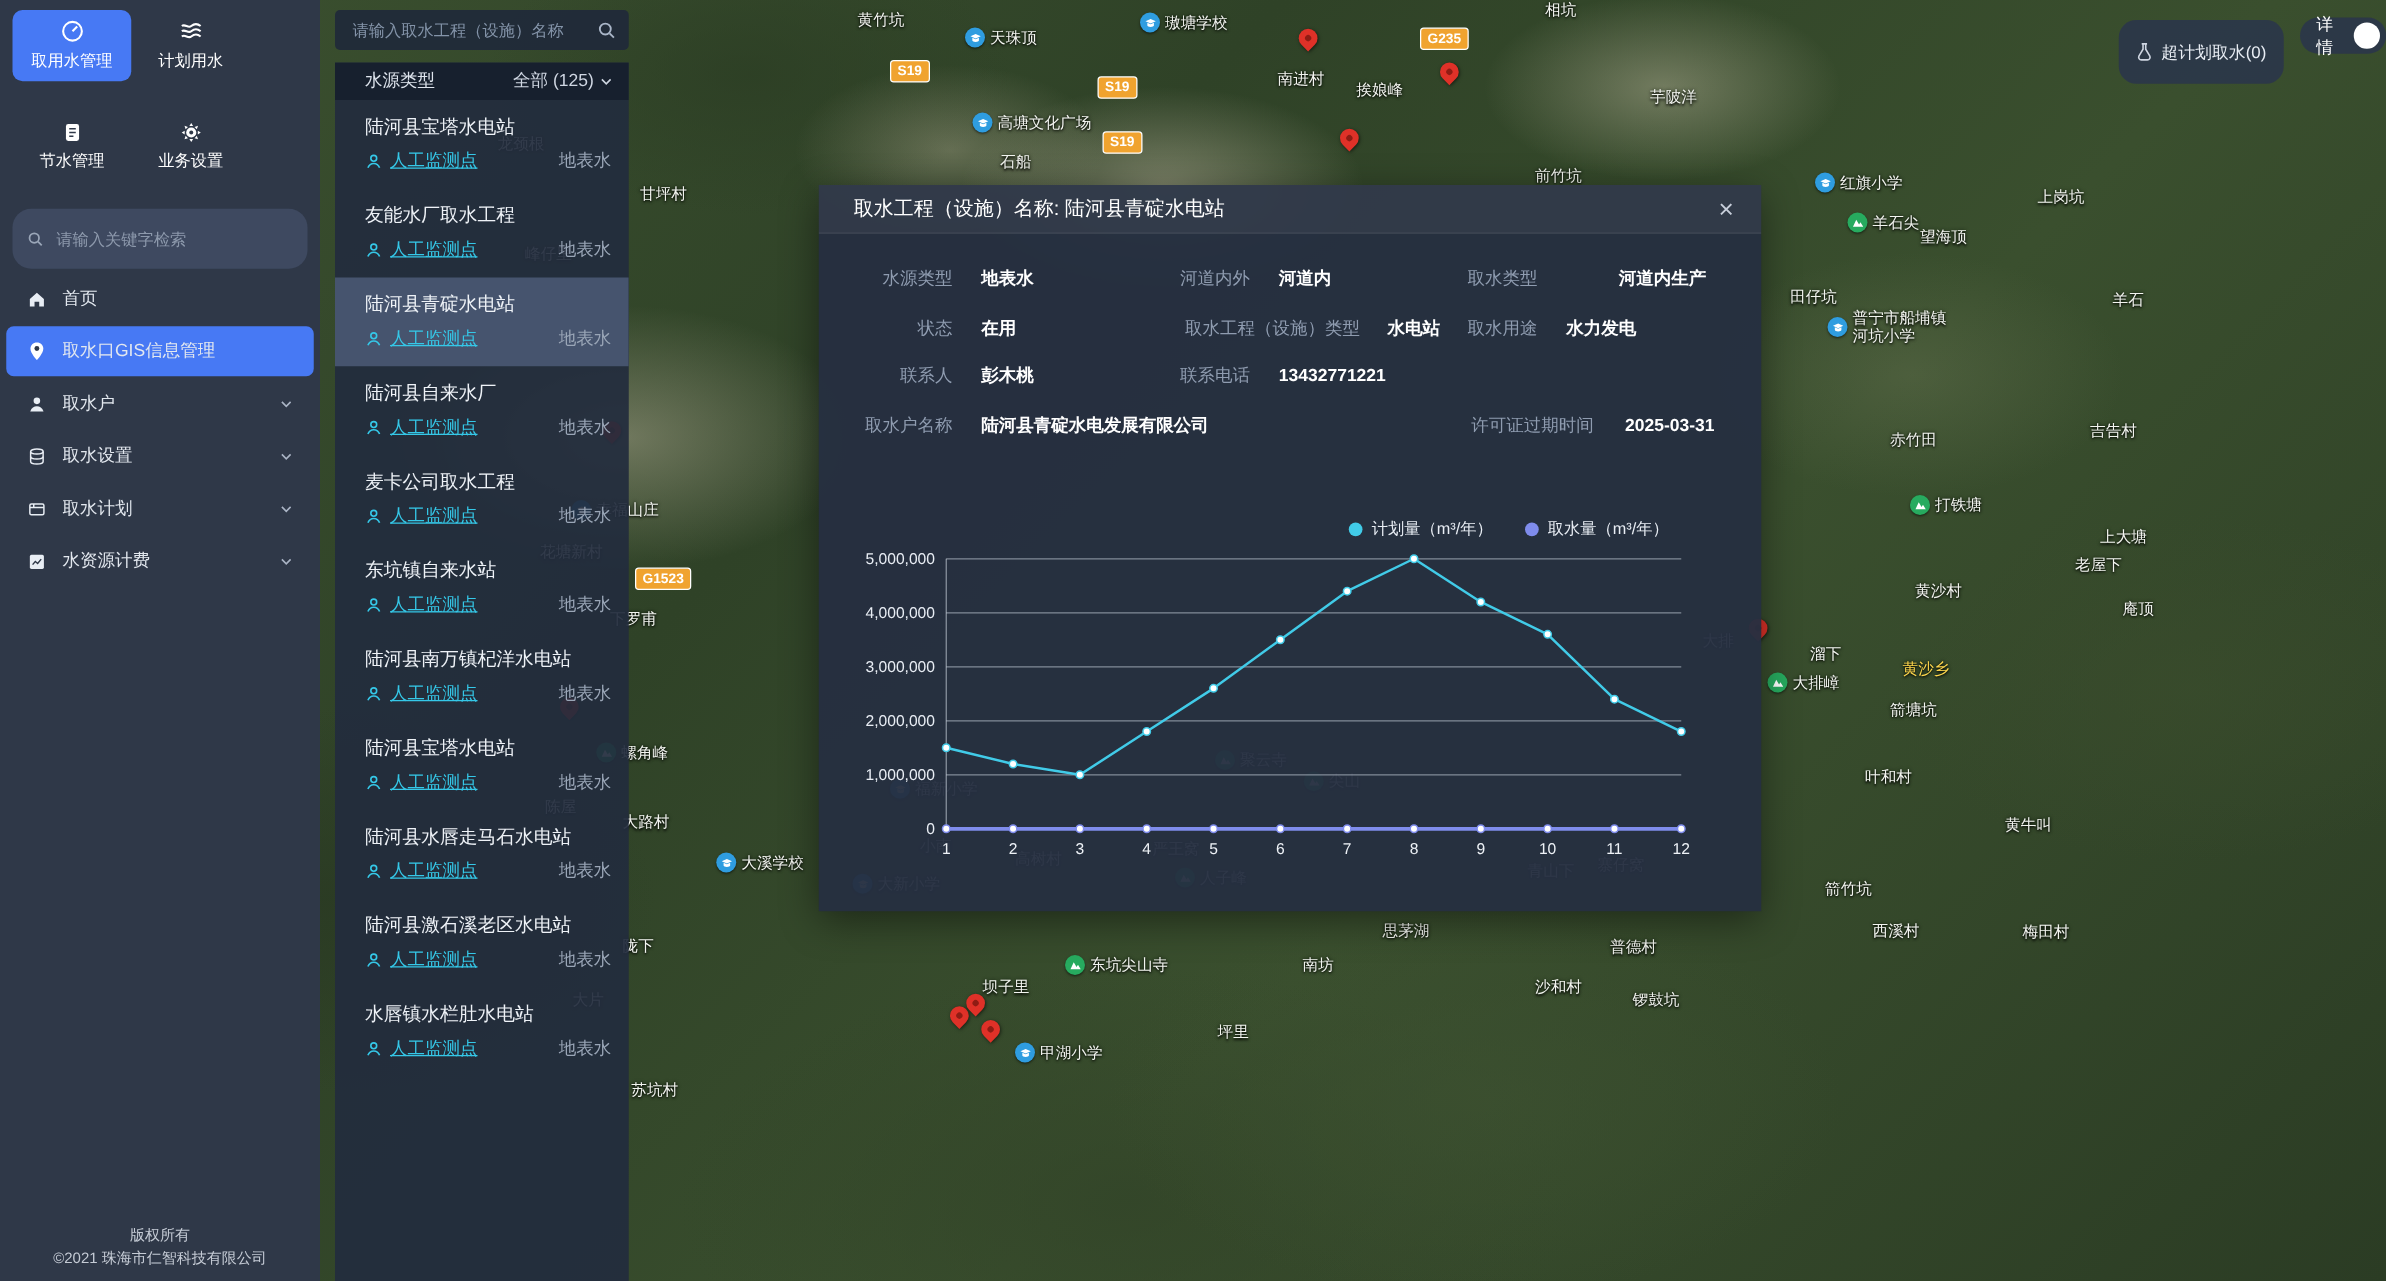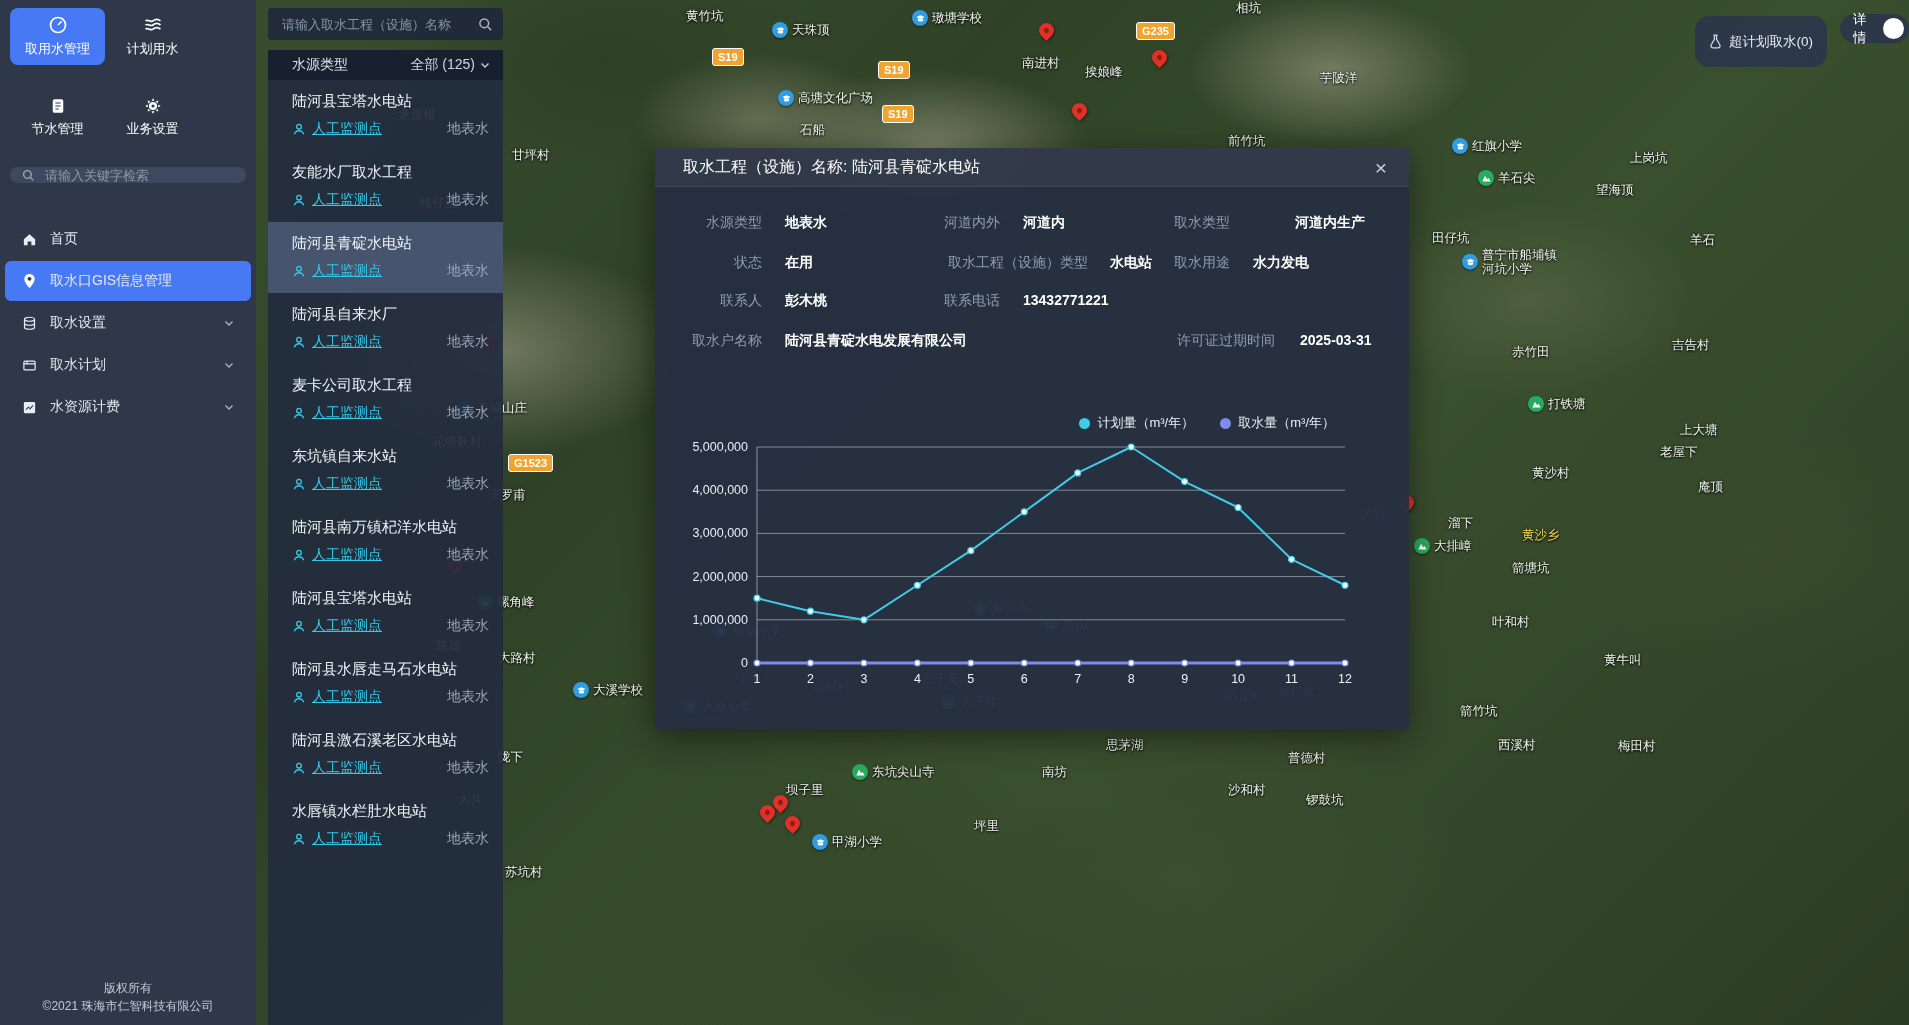--- a/index.html
+++ b/index.html
@@ -42,21 +42,21 @@
     padding:0 5px 0 13px;font-size:13.5px;}
   .knob{width:21px;height:21px;border-radius:50%;background:#fff;flex:none;}
   
   .sidebar{position:absolute;left:0;top:0;width:256px;height:100%;background:#2f3848;z-index:10;}
   .tiles{position:absolute;top:8px;left:10px;display:grid;grid-template-columns:95px 95px;
     grid-auto-rows:57px;row-gap:24px;}
   .tile{border-radius:8px;display:flex;flex-direction:column;align-items:center;
     justify-content:center;gap:5px;color:#fff;font-size:13px;cursor:pointer;}
   .tile.active{background:#4779f4;}
   .tile svg{display:block;}
-  .side-search{position:absolute;top:167px;left:10px;width:236px;height:16px;background:#3e4960;
+  .side-search{position:absolute;top:167px;left:10px;width:236px;height:48px;background:#3e4960;
     border-radius:15px;display:flex;align-items:center;padding:0 12px;gap:8px;box-sizing:border-box;}
   .side-search input{flex:1;background:transparent;border:none;outline:none;color:#cfd6e0;
     font-size:13px;font-family:inherit;}
   .side-search input::placeholder{color:#8d99ac;}
   .menu{position:absolute;top:217px;left:0;right:0;}
   .menu-item{height:40px;margin:2px 5px;border-radius:6px;display:flex;align-items:center;
     padding:0 16px;gap:13px;color:#e3e8ef;font-size:14px;cursor:pointer;}
   .menu-item.active{background:#4779f4;}
   .menu-item .micon{width:16px;display:flex;justify-content:center;color:#dfe5ee;}
   .menu-item .chev{margin-left:auto;color:#aab4c5;display:flex;}
@@ -129,21 +129,21 @@
     <span class="map-label" style="left: 420px; top: 203px;"><span>峰仔里</span></span>
     <span class="map-label" style="left: 448px; top: 240px;"><span>山口</span></span>
     <span class="map-label" style="left: 1452px; top: 146px;"><span class="poi blue"><svg width="9" height="9" viewBox="0 0 24 24" fill="#fff">
           <path d="M12 3 23 8l-11 5L1 8z"></path>
           <path d="M5 11v6c0 1.6 3.1 3 7 3s7-1.4 7-3v-6l-7 3.2z"></path>
         </svg></span><span>红旗小学</span></span>
     <span class="map-label" style="left: 1228px; top: 141px;"><span>前竹坑</span></span>
     <span class="map-label" style="left: 1478px; top: 178px;"><span class="poi green"><svg width="9" height="8" viewBox="0 0 24 20" fill="#fff">
           <path d="M8 4 14 14 17 9.5 23 19H1z"></path>
         </svg></span><span>羊石尖</span></span>
-    <span class="map-label" style="left: 1596px; top: 190px;"><span>望海顶</span></span>
+    <span class="map-label" style="left: 1536px; top: 190px;"><span>望海顶</span></span>
     <span class="map-label" style="left: 1630px; top: 158px;"><span>上岗坑</span></span>
     <span class="map-label" style="left: 1690px; top: 240px;"><span>羊石</span></span>
     <span class="map-label" style="left: 1432px; top: 238px;"><span>田仔坑</span></span>
     <span class="map-label" style="left: 1462px; top: 262px;"><span class="poi blue"><svg width="9" height="9" viewBox="0 0 24 24" fill="#fff">
           <path d="M12 3 23 8l-11 5L1 8z"></path>
           <path d="M5 11v6c0 1.6 3.1 3 7 3s7-1.4 7-3v-6l-7 3.2z"></path>
         </svg></span><span>普宁市船埔镇
 河坑小学</span></span>
     <span class="map-label" style="left: 1672px; top: 345px; text-align: center;"><span>吉告村</span></span>
     <span class="map-label" style="left: 1512px; top: 352px;"><span>赤竹田</span></span>
@@ -305,20 +305,34 @@
         <span>首页</span>
       </div>
       <div class="menu-item active">
         <span class="micon">
           <svg width="13" height="16" viewBox="0 0 24 28" fill="#fff">
             <path d="M12 1C6.5 1 2.5 5 2.5 10.2 2.5 17 12 27 12 27s9.5-10 9.5-16.8C21.5 5 17.5 1 12 1z"></path>
             <circle cx="12" cy="10" r="3.6" fill="#2f3848"></circle>
           </svg>
         </span>
         <span>取水口GIS信息管理</span>
+      </div>
+      <div class="menu-item">
+        <span class="micon">
+          <svg width="15" height="15" viewBox="0 0 24 24" fill="#e8edf4">
+            <circle cx="12" cy="7.5" r="4.2"></circle>
+            <path d="M3.5 21c1.6-4.5 4.8-6.6 8.5-6.6s6.9 2.1 8.5 6.6z"></path>
+          </svg>
+        </span>
+        <span>取水户</span>
+        <span class="chev">
+          <svg width="12" height="12" viewBox="0 0 24 24" fill="none" stroke="#aab4c5" stroke-width="2.6">
+            <path d="M5 9l7 7 7-7"></path>
+          </svg>
+        </span>
       </div>
       <div class="menu-item">
         <span class="micon">
           <svg width="15" height="15" viewBox="0 0 24 24" fill="none" stroke="#e8edf4" stroke-width="1.9">
             <ellipse cx="12" cy="5.2" rx="8" ry="3.2"></ellipse>
             <path d="M4 5.2v6.4c0 1.8 3.6 3.2 8 3.2s8-1.4 8-3.2V5.2"></path>
             <path d="M4 11.6V18c0 1.8 3.6 3.2 8 3.2s8-1.4 8-3.2v-6.4"></path>
           </svg>
         </span>
         <span>取水设置</span>

